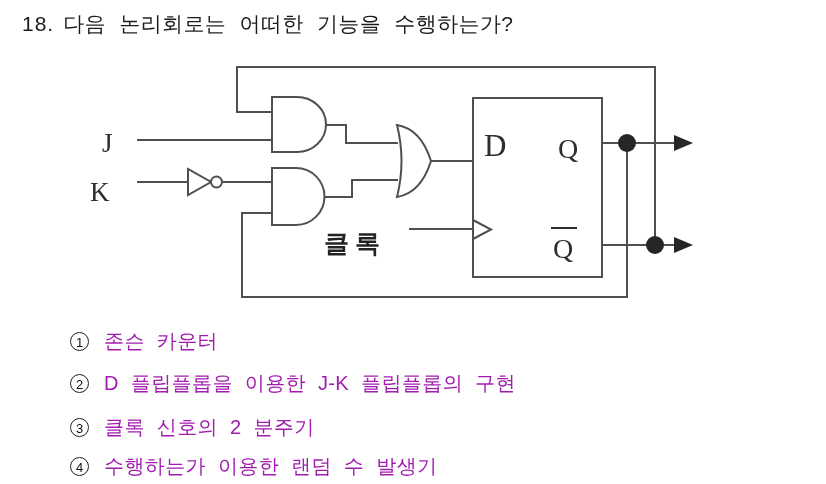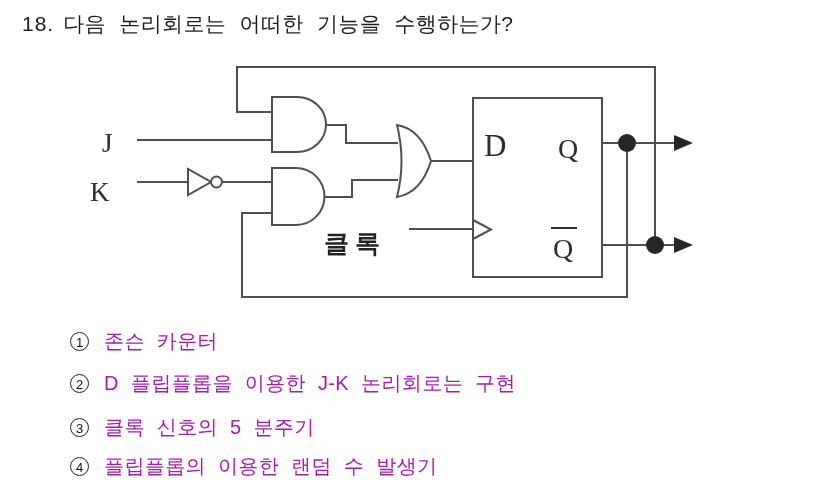--- a/index.html
+++ b/index.html
@@ -104,24 +104,24 @@
     <line x1="551" y1="228" x2="577" y2="228" stroke="#2e2e2e" stroke-width="2"></line>
     <text class="clock-label" x="324" y="252" font-size="25">클록</text>
   </svg>
 
   <div class="option-row" style="top:328px">
     <span class="circ">1</span>
     <span class="opt-text">존슨 카운터</span>
   </div>
   <div class="option-row" style="top:370px">
     <span class="circ">2</span>
-    <span class="opt-text">D 플립플롭을 이용한 J-K 논리회로는 구현</span>
+    <span class="opt-text">D 플립플롭을 이용한 J-K 플립플롭의 구현</span>
   </div>
   <div class="option-row" style="top:414px">
     <span class="circ">3</span>
-    <span class="opt-text">클록 신호의 5 분주기</span>
+    <span class="opt-text">클록 신호의 2 분주기</span>
   </div>
   <div class="option-row" style="top:453px">
     <span class="circ">4</span>
-    <span class="opt-text">플립플롭의 이용한 랜덤 수 발생기</span>
+    <span class="opt-text">수행하는가 이용한 랜덤 수 발생기</span>
   </div>
 
 </div>
 
 </body></html>

